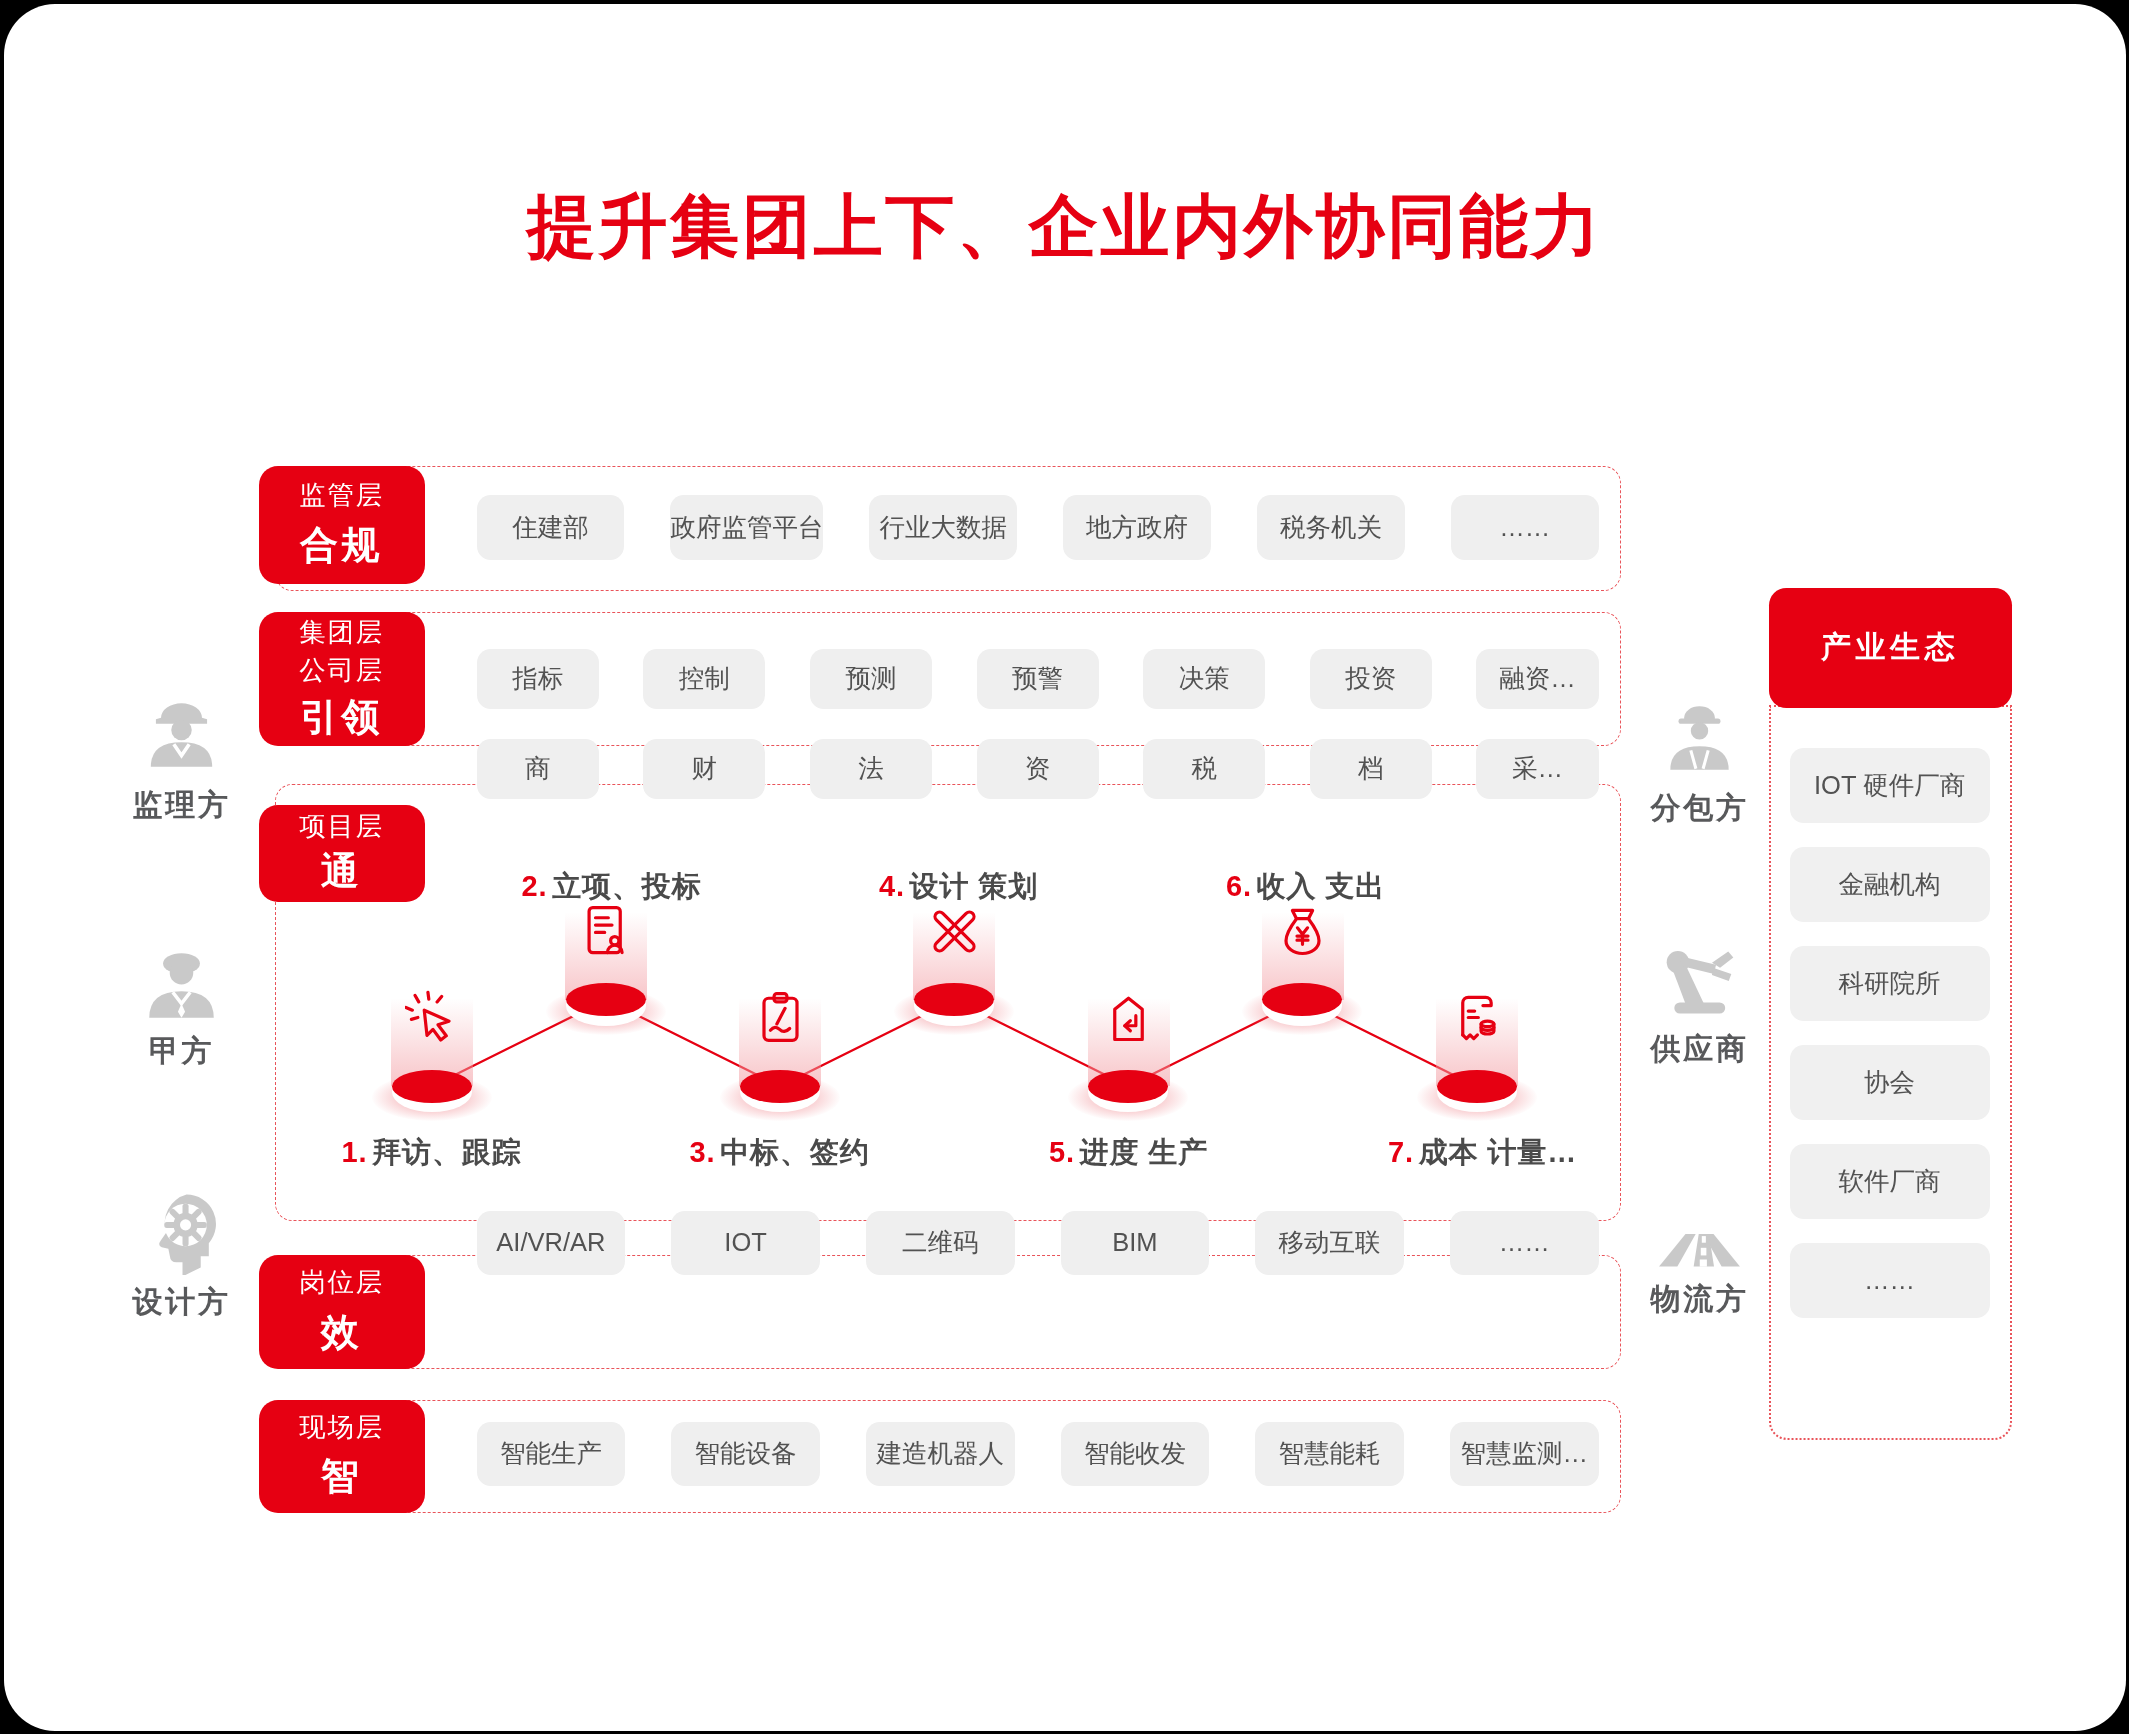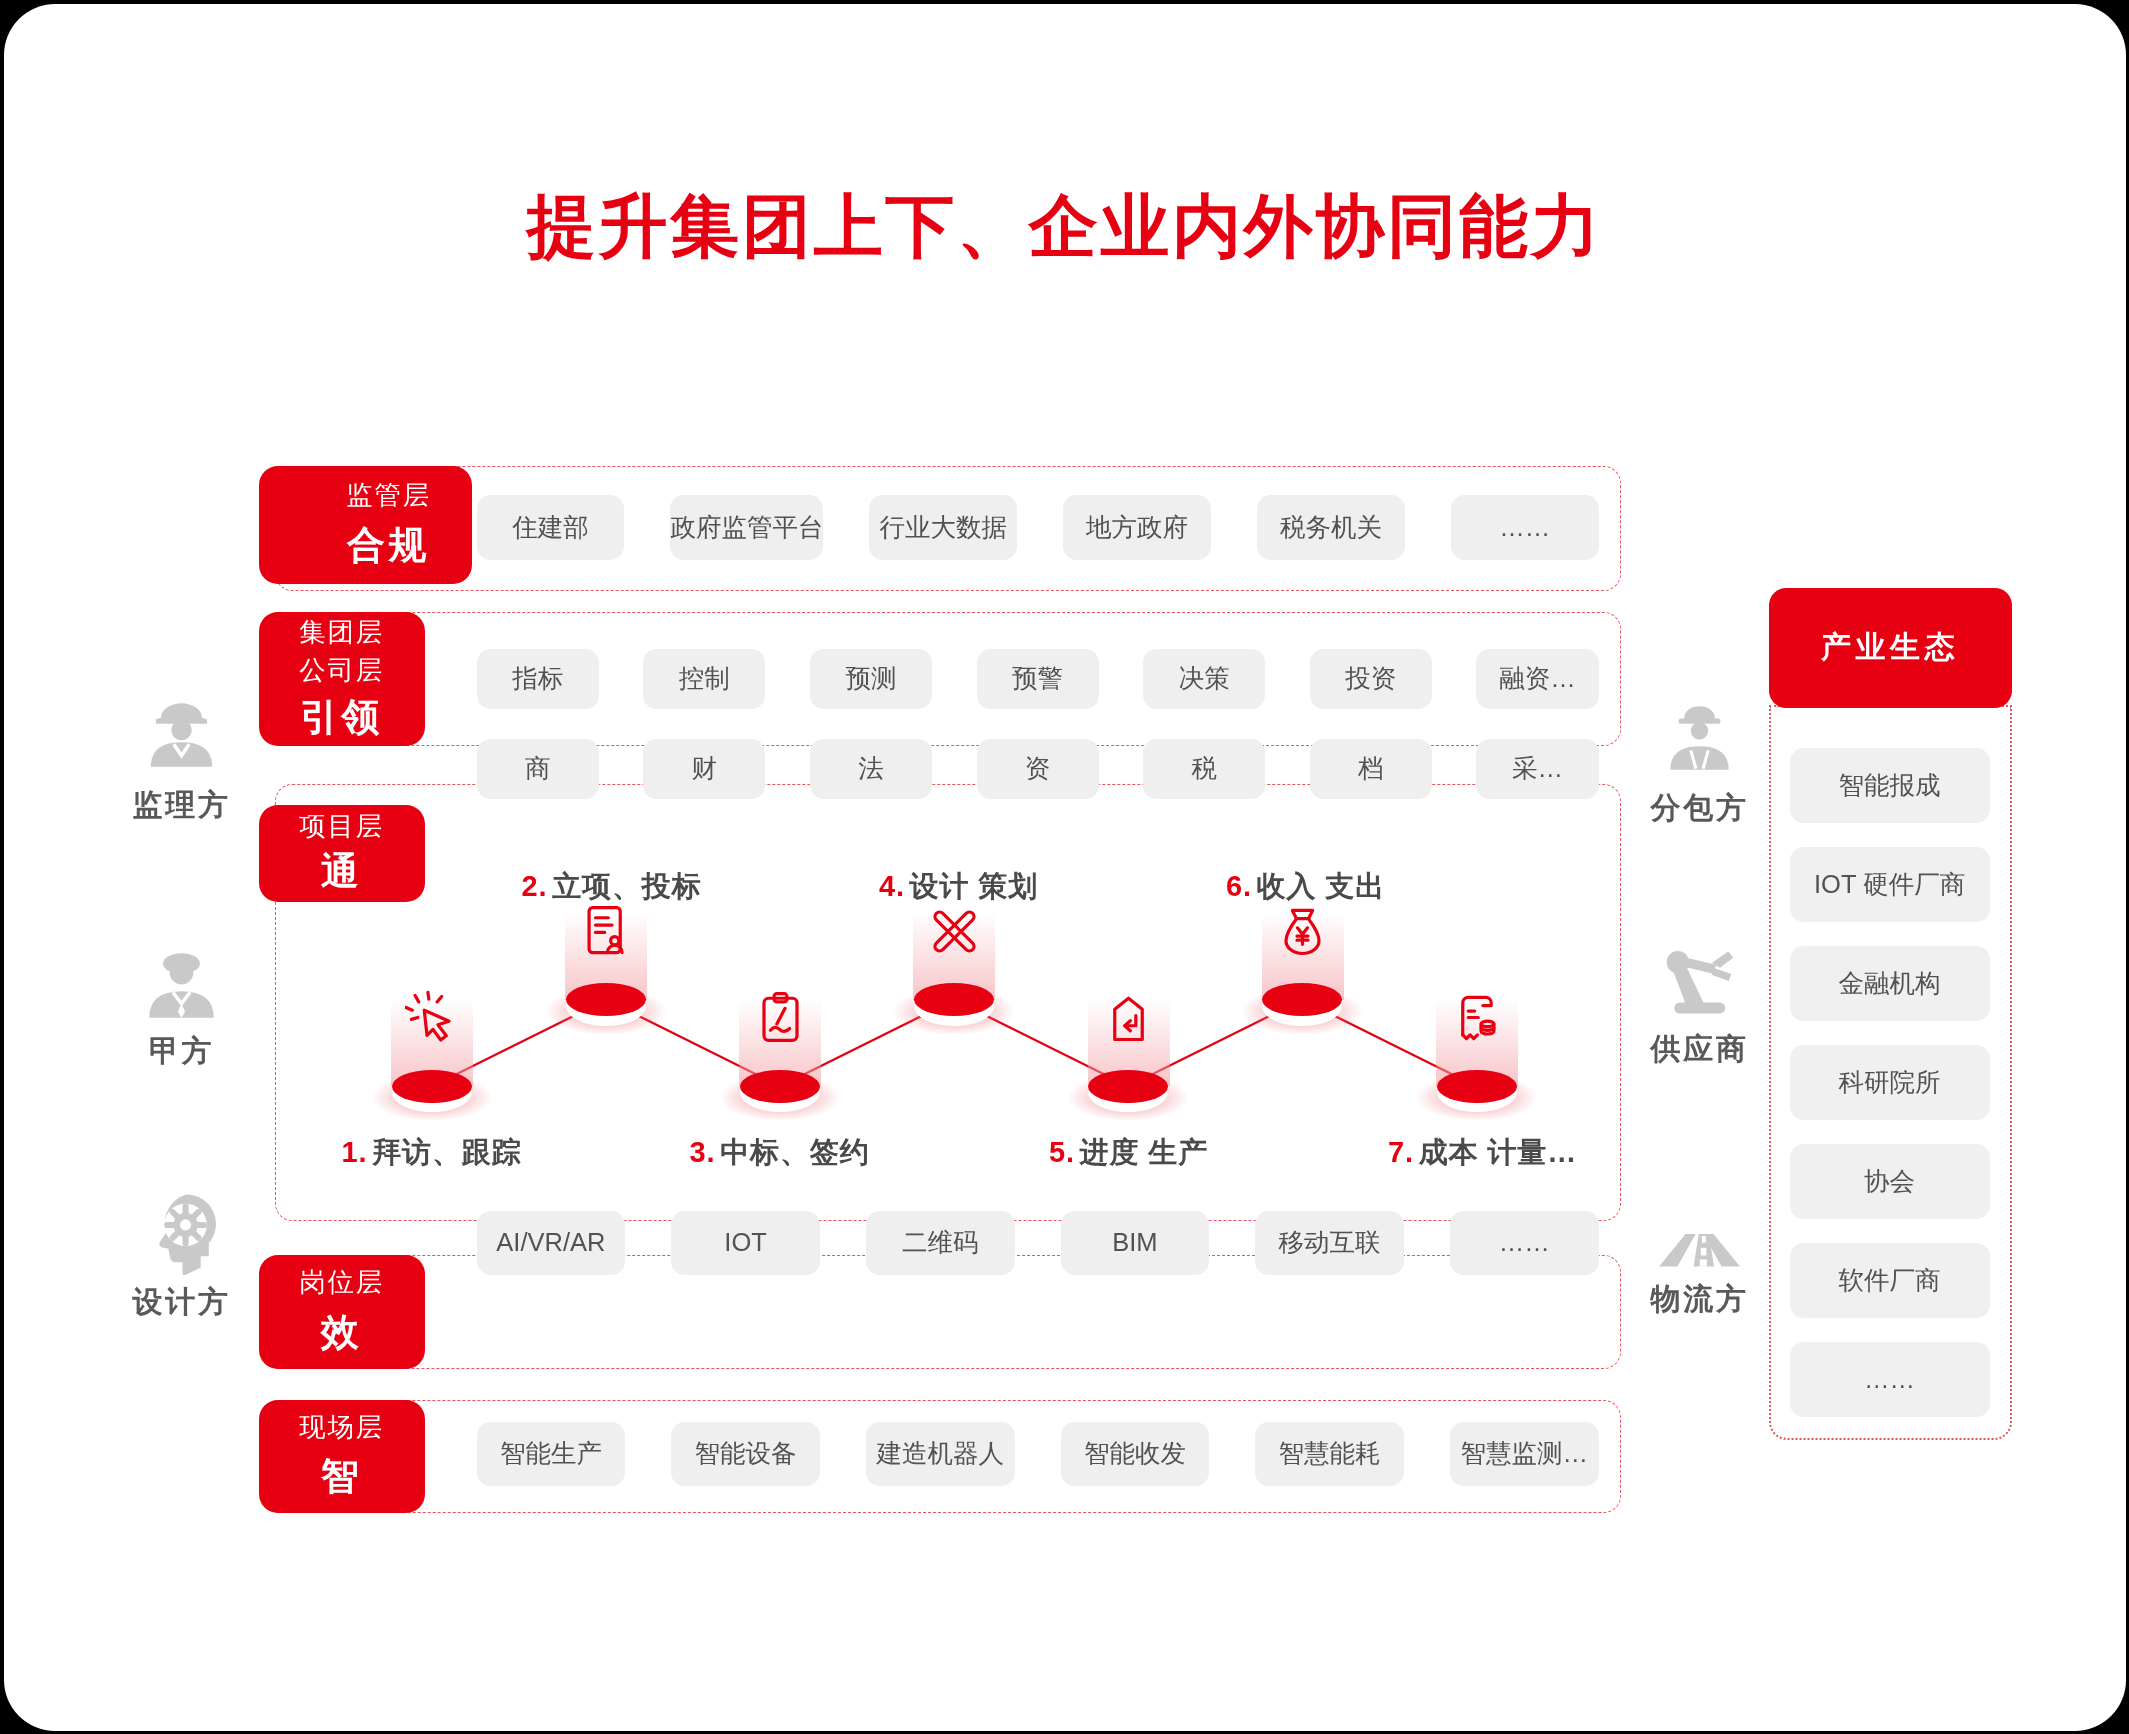--- a/index.html
+++ b/index.html
@@ -57,21 +57,21 @@
 <div class="card">
 
   <div class="title">提升集团上下、企业内外协同能力</div>
 
   <div class="dash-box" style="top:462px;height:125px;"></div>
   <div class="dash-box" style="top:608px;height:134px;"></div>
   <div class="dash-box" style="top:780px;height:437px;"></div>
   <div class="dash-box" style="top:1251px;height:114px;"></div>
   <div class="dash-box" style="top:1396px;height:113px;"></div>
 
-  <div class="layer-label" style="top:462px;height:118px;padding-left:47px;">
+  <div class="layer-label" style="top:462px;height:118px;">
     <div class="ln">监管层</div>
     <div class="em">合规</div>
   </div>
   <div class="layer-label" style="top:608px;height:134px;gap:3.6px;">
     <div class="ln">集团层</div>
     <div class="ln">公司层</div>
     <div class="em">引领</div>
   </div>
   <div class="layer-label" style="top:801px;height:97px;gap:2.7px;">
     <div class="ln">项目层</div>
@@ -333,21 +333,20 @@
       <rect x="92" y="92" width="8" height="13" fill="#fff"></rect>
       <rect x="90" y="115" width="11" height="15" fill="#fff"></rect>
       <rect x="88" y="138" width="14" height="14" fill="#fff"></rect>
     </svg>
     <div class="plabel">物流方</div>
   </div>
 
   <div class="eco-box"></div>
   <div class="eco-header">产业生态</div>
   <div class="eco-chips">
-    <div class="eco-chip">智能报成</div>
     <div class="eco-chip">IOT 硬件厂商</div>
     <div class="eco-chip">金融机构</div>
     <div class="eco-chip">科研院所</div>
     <div class="eco-chip">协会</div>
     <div class="eco-chip">软件厂商</div>
     <div class="eco-chip">……</div>
   </div>
 
 </div>
 

